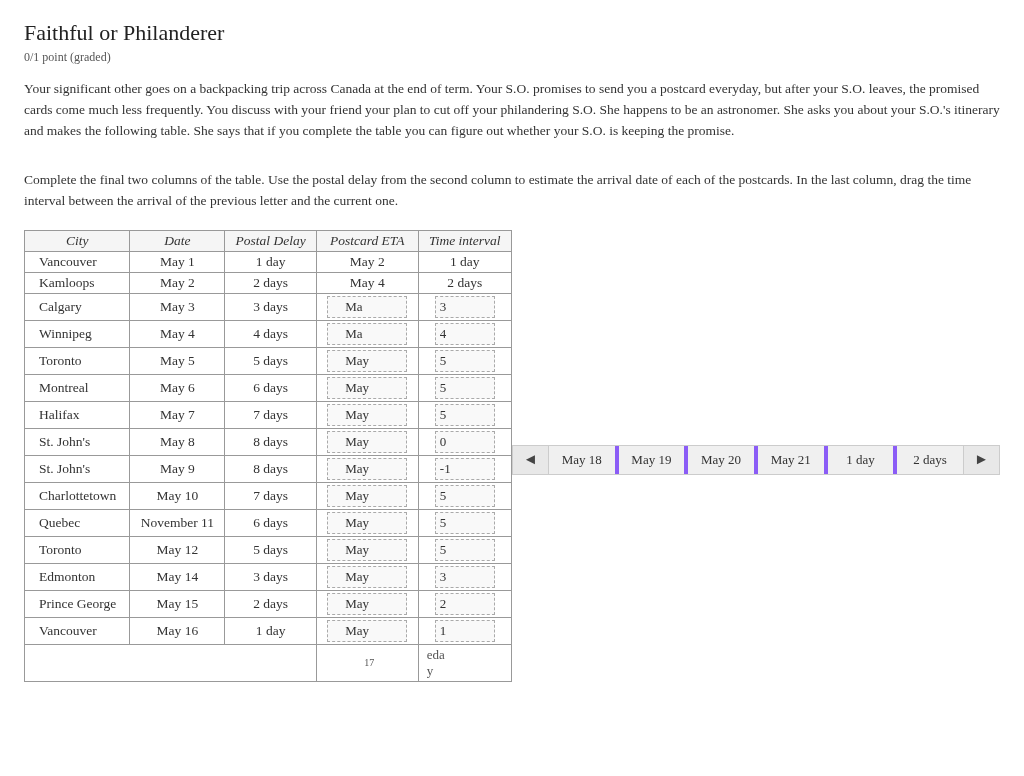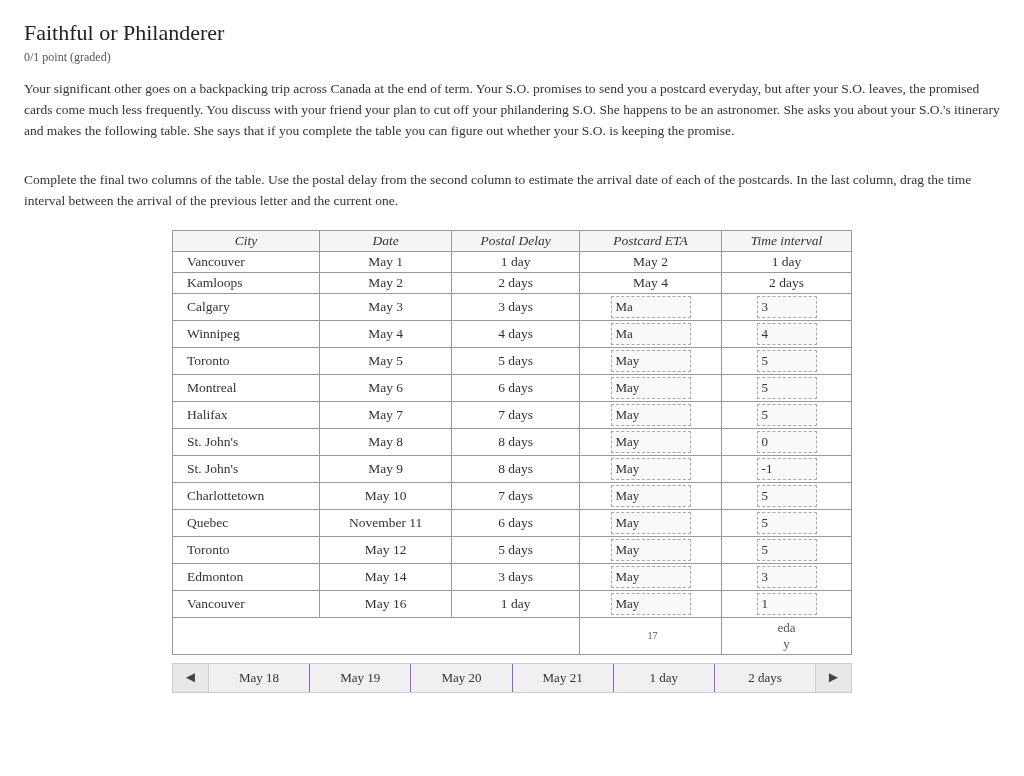--- a/index.html
+++ b/index.html
@@ -29,21 +29,21 @@
       color: #333;
     }
     .instruction {
       font-size: 13.5px;
       line-height: 1.55;
       margin-bottom: 18px;
       color: #333;
     }
     .table-wrapper {
       display: flex;
-      flex-direction: column;
+      flex-direction: row;
       align-items: center;
       margin-bottom: 10px;
     }
     table.main-table {
       border-collapse: collapse;
       width: 680px;
       font-size: 13.5px;
     }
     table.main-table th, table.main-table td {
       border: 1px solid #999;
@@ -61,21 +61,21 @@
       text-align: left;
       padding-left: 14px;
     }
     .drag-input {
       border: 1px dashed #aaa;
       background: #f9f9f9;
       width: 80px;
       height: 22px;
       display: inline-flex;
       align-items: center;
-      padding: 0 4px;
+      padding: 0 17px;
       font-size: 13px;
       color: #333;
     }
     .drag-input-num {
       border: 1px dashed #aaa;
       background: #f9f9f9;
       width: 60px;
       height: 22px;
       display: inline-flex;
       align-items: center;
@@ -116,21 +116,21 @@
       display: flex;
       flex: 1;
       divide: evenly;
     }
     .nav-item {
       flex: 1;
       text-align: center;
       padding: 6px 4px;
       font-size: 13px;
       color: #333;
-      border-right: 1px solid #8b5cf6;
+      border-right: 4px solid #8b5cf6;
     }
     .nav-item:last-child {
       border-right: none;
     }
   </style>
 </head>
 <body>
 
 <h1>Faithful or Philanderer</h1>
 <div class="grade-info">0/1 point (graded)</div>
@@ -234,32 +234,39 @@
           <td><div class="drag-input-num">5</div></td>
         </tr>
         <tr>
           <td class="city">Edmonton</td>
           <td>May 14</td>
           <td>3 days</td>
           <td><div class="drag-input">May</div></td>
           <td><div class="drag-input-num">3</div></td>
         </tr>
         <tr>
+          <td class="city">Prince George</td>
+          <td>May 15</td>
+          <td>2 days</td>
+          <td><div class="drag-input">May</div></td>
+          <td><div class="drag-input-num">2</div></td>
+        </tr>
+        <tr>
           <td class="city">Vancouver</td>
           <td>May 16</td>
           <td>1 day</td>
           <td><div class="drag-input">May</div></td>
           <td><div class="drag-input-num">1</div></td>
         </tr>
       </tbody>
     <tfoot>
       <tr class="summary-row">
         <td colspan="3"></td>
         <td style="font-size:10px;color:#555;padding-right:4px;text-align:center;">17</td>
-        <td style="font-size:13px;color:#555;text-align:center;">
+        <td style="font-size:13px;color:#555;text-align:left;">
           <span>eda</span><br>
           <span>y</span>
         </td>
       </tr>
     </tfoot>
   </table>
 
   <div class="nav-bar">
     <div class="nav-arrow">◄</div>
     <div class="nav-items" id="nav-items-container">

